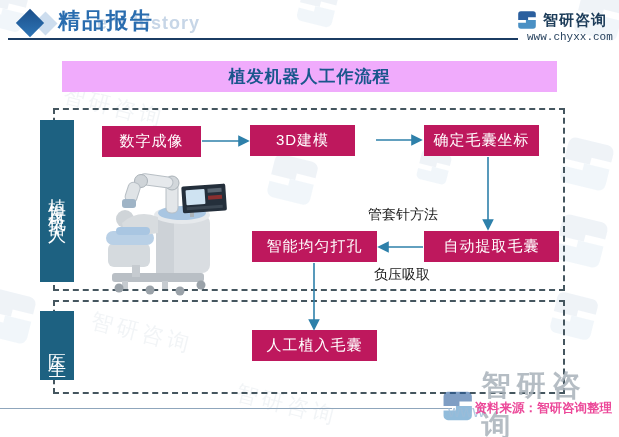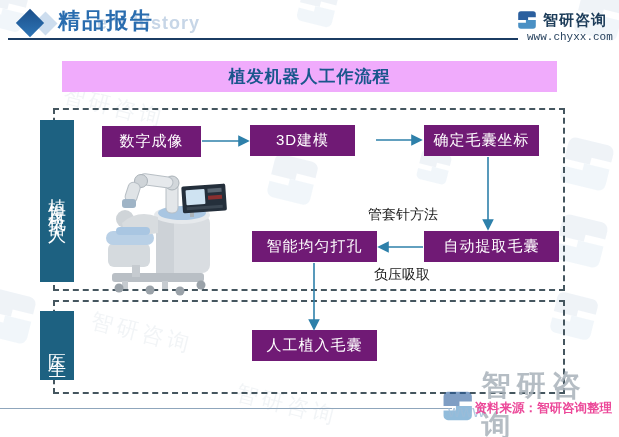--- a/index.html
+++ b/index.html
@@ -31,21 +31,21 @@
   .title-bar span{font-size:17px;font-weight:bold;color:#19568c;letter-spacing:1px;}
   
   .section-dash{position:absolute;border:2px dashed #45565f;}
   .sec1{left:53px;top:108px;width:508px;height:179px;}
   .sec2{left:53px;top:300px;width:508px;height:90px;}
   .lane{position:absolute;left:40px;width:34px;background:#1d6181;color:#fff;
     display:flex;align-items:center;justify-content:center;
     writing-mode:vertical-rl;text-orientation:upright;font-size:18px;letter-spacing:7px;}
   .lane1{top:120px;height:162px;}
   .lane2{top:311px;height:69px;}
-  .step{position:absolute;height:31px;background:#701a75;color:#fff;
+  .step{position:absolute;height:31px;background:#be185d;color:#fff;
     display:flex;align-items:center;justify-content:center;font-size:15px;letter-spacing:1px;}
   .b1{left:102px;top:126px;width:99px;}
   .b2{left:250px;top:125px;width:105px;}
   .b3{left:424px;top:125px;width:115px;}
   .b4{left:424px;top:231px;width:135px;text-align:center;}
   .b5{left:252px;top:231px;width:125px;}
   .b6{left:252px;top:330px;width:125px;}
   .edge-label{position:absolute;width:110px;text-align:center;font-size:14px;color:#1c1c1c;}
   .el1{left:348px;top:206px;}
   .el2{left:347px;top:266px;}

